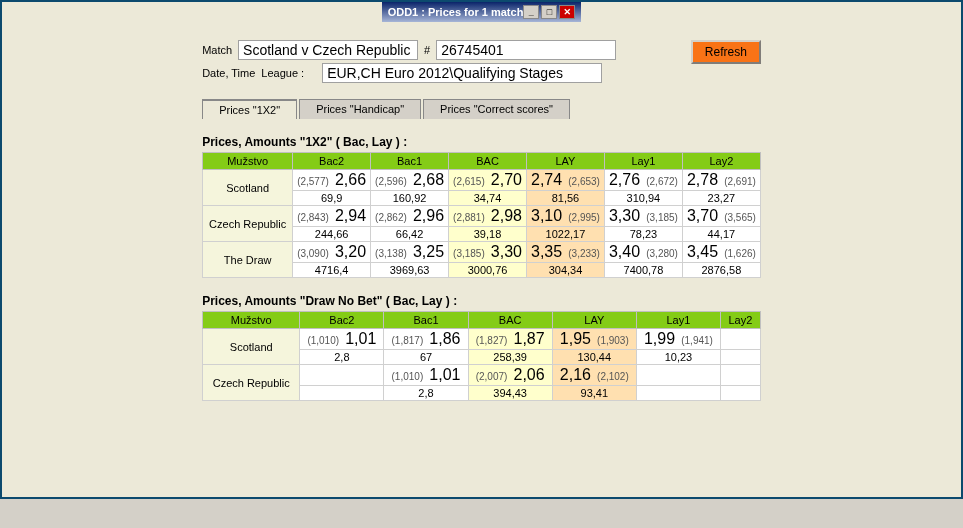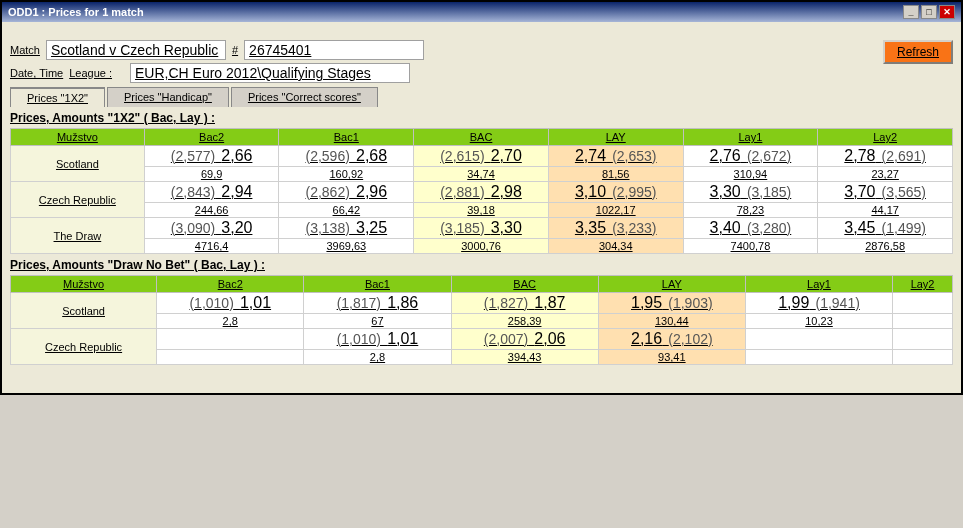--- a/index.html
+++ b/index.html
@@ -6,25 +6,26 @@
     body {
       font-family: 'Segoe UI', Tahoma, Arial, sans-serif;
       font-size: 11px;
       background: #d4d0c8;
       width: 963px;
       height: 528px;
       overflow: hidden;
     }
     .window {
       width: 963px;
-      height: 395px;
+      height: 499px;
       background: #ece9d8;
-      border: 2px solid #000000;
+      border: 2px solid #0c4a6e;
       display: flex;
       flex-direction: column;
+      align-items: center;
     }
     .title-bar {
       background: linear-gradient(to bottom, #0a246a, #a6b5d7);
       color: white;
       font-size: 11px;
       font-weight: bold;
       padding: 3px 6px;
       display: flex;
       align-items: center;
       justify-content: space-between;
@@ -44,22 +45,21 @@
       align-items: center;
       justify-content: center;
       cursor: pointer;
       color: #000;
     }
     .content {
       flex: 1;
       padding: 18px 8px;
       display: flex;
       flex-direction: column;
-      gap: 0;
-      text-decoration: underline;
+      gap: 12px;
     }
     .match-box {
       border: 1px solid #a0a0a0;
       background: white;
       padding: 1px 4px;
       font-size: 14px;
       min-width: 180px;
     }
     .refresh-btn {
       background: #f97316;
@@ -134,21 +134,21 @@
       background: #ffe0b0;
     }
     .team-cell {
       background: #f5f5dc;
       text-align: left;
       padding-left: 6px;
       min-width: 90px;
     }
     .val-small {
       color: #555;
-      font-size: 14px;
+      font-size: 10px;
     }
     .val-main {
       font-size: 16px;
     }
     .amount-row td {
       color: #000;
       font-size: 11px;
     }
     .amount-bac {
       background: #ffffcc;
@@ -304,21 +304,21 @@
             <td class="cell-lay">
               <span class="val-main">3,35</span>&nbsp;
               <span class="val-small">(3,233)</span>
             </td>
             <td>
               <span class="val-main">3,40</span>&nbsp;
               <span class="val-small">(3,280)</span>
             </td>
             <td>
               <span class="val-main">3,45</span>&nbsp;
-              <span class="val-small">(1,499)</span>
+              <span class="val-small">(1,626)</span>
             </td>
           </tr>
           <tr class="amount-row">
             <td>4716,4</td>
             <td>3969,63</td>
             <td class="amount-bac">3000,76</td>
             <td class="amount-lay">304,34</td>
             <td>7400,78</td>
             <td>2876,58</td>
           </tr>

